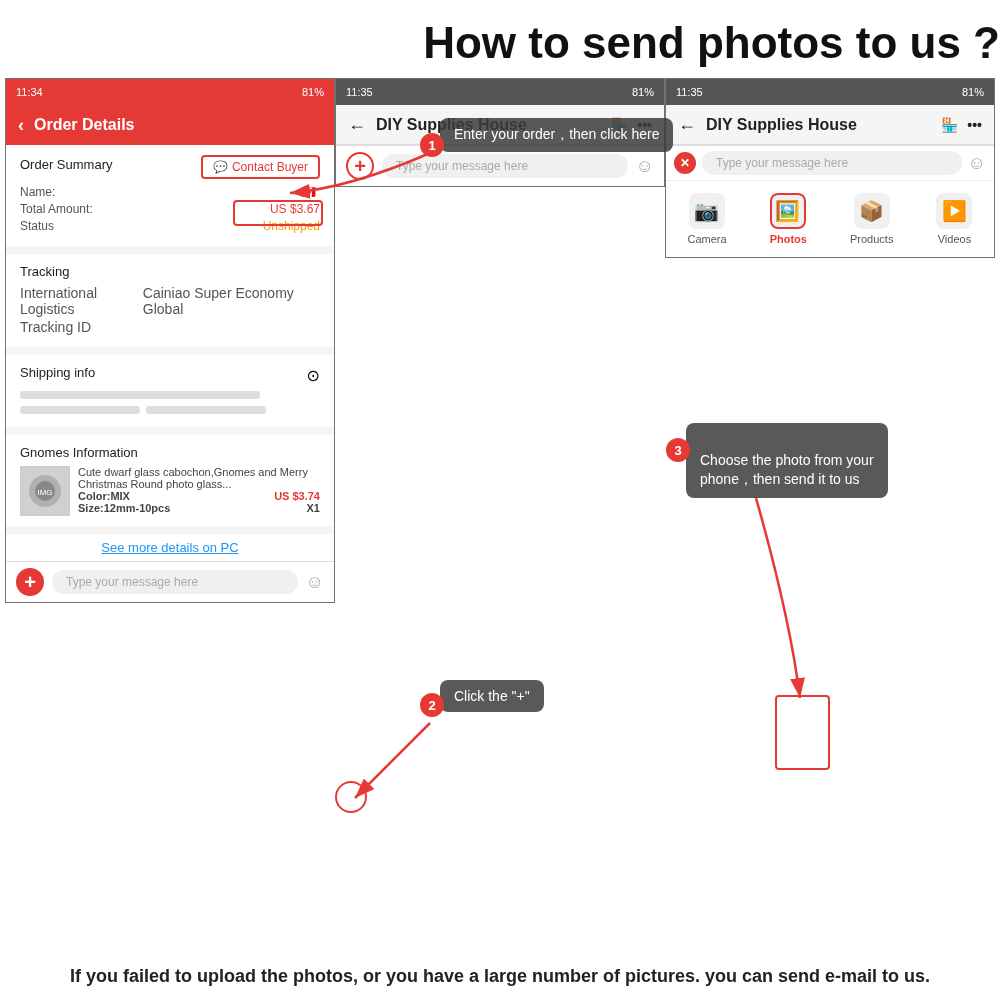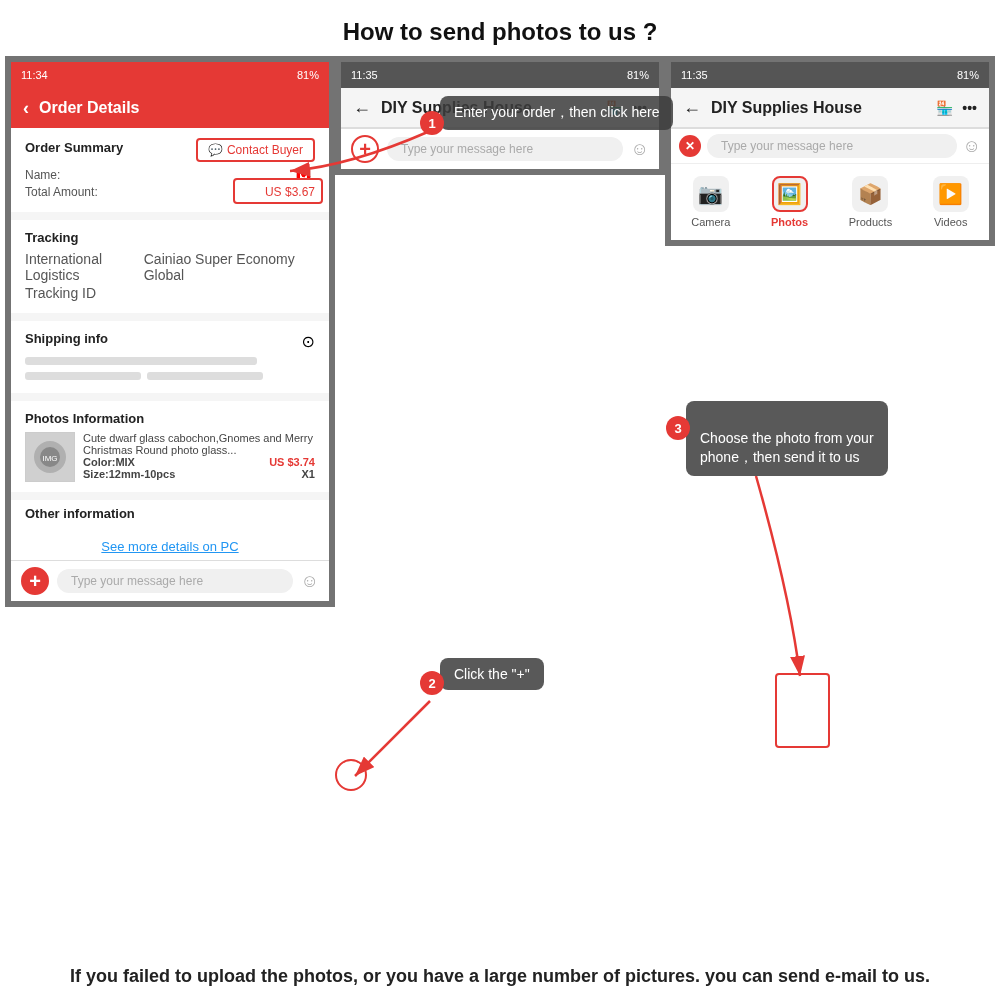--- a/index.html
+++ b/index.html
@@ -14,43 +14,43 @@
     .page-wrapper {
       width: 1000px;
       height: 1000px;
       display: flex;
       flex-direction: column;
       background: #fff;
     }
 
     
     .page-title {
-      text-align: center;
-      font-size: 24px;
+      text-align: right;
+      font-size: 44px;
       font-weight: bold;
       padding: 18px 0 10px 0;
       color: #111;
     }
 
     
     .phones-area {
       display: flex;
       flex-direction: row;
       justify-content: center;
       gap: 0;
       padding: 0 10px;
       flex: 1;
       position: relative;
     }
 
     
     .phone {
       width: 330px;
       background: #fff;
-      border: 6px solid #737373;
+      border: 1px solid #737373;
       display: flex;
       flex-direction: column;
       overflow: hidden;
       position: relative;
     }
 
     .phone-status-bar {
       background: #e53935;
       color: #fff;
       display: flex;
@@ -104,21 +104,21 @@
     }
 
     .order-section {
       background: #fff;
       margin-bottom: 8px;
       padding: 10px 14px;
     }
 
     .order-section-title {
       font-size: 13px;
-      font-weight: bold;
+      font-weight: normal;
       color: #222;
       margin-bottom: 6px;
     }
 
     .order-row {
       display: flex;
       justify-content: space-between;
       font-size: 12px;
       color: #555;
       margin-bottom: 3px;
@@ -400,20 +400,24 @@
               </div>
             </div>
             <div class="order-row">
               <span>Name:</span>
               <span style="display:flex;align-items:center;gap:4px;">🇨🇦 <span class="blurred-bar w40" style="display:inline-block;"></span></span>
             </div>
             <div class="order-row">
               <span>Total Amount:</span>
               <span class="value-red">US $3.67</span>
             </div>
+            <div class="order-row">
+              <span>Status</span>
+              <span class="value-orange">Unshipped</span>
+            </div>
           </div>
 
           <div class="order-section">
             <div class="order-section-title">Tracking</div>
             <div class="tracking-row">
               <span>International Logistics</span>
               <span>Cainiao Super Economy Global</span>
             </div>
             <div class="tracking-row">
               <span>Tracking ID</span>
@@ -426,21 +430,21 @@
               <span>⊙</span>
             </div>
             <div class="blurred-bar w80" style="margin-top:5px;"></div>
             <div style="display:flex; gap:6px; margin-top:4px;">
               <div class="blurred-bar w40"></div>
               <div class="blurred-bar w40"></div>
             </div>
           </div>
 
           <div class="order-section">
-            <div class="order-section-title">Photos Information</div>
+            <div class="order-section-title">Gnomes Information</div>
             <div class="product-row">
               <div class="product-img">
 
                 <svg width="48" height="48">
                   <rect width="48" height="48" fill="#d0d0d0"></rect>
                   <circle cx="24" cy="24" r="16" fill="#b0b0b0"></circle>
                   <circle cx="24" cy="24" r="10" fill="#888"></circle>
                   <text x="24" y="28" text-anchor="middle" font-size="8" fill="#fff">IMG</text>
                 </svg>
               </div>
@@ -451,23 +455,20 @@
                   <span style="color:#e53935;">US $3.74</span>
                 </div>
                 <div class="product-price-row">
                   <span>Size:12mm-10pcs</span>
                   <span>X1</span>
                 </div>
               </div>
             </div>
           </div>
 
-          <div class="other-info">
-            <div class="order-section-title">Other information</div>
-          </div>
           <div class="see-more-link" style="background:#fff; padding:6px 14px; text-decoration:underline;">See more details on PC</div>
 
         </div>
 
         <div class="message-bar">
           <div class="plus-btn">+</div>
           <div class="msg-input">Type your message here</div>
           <span class="smiley">☺</span>
         </div>
       </div>

